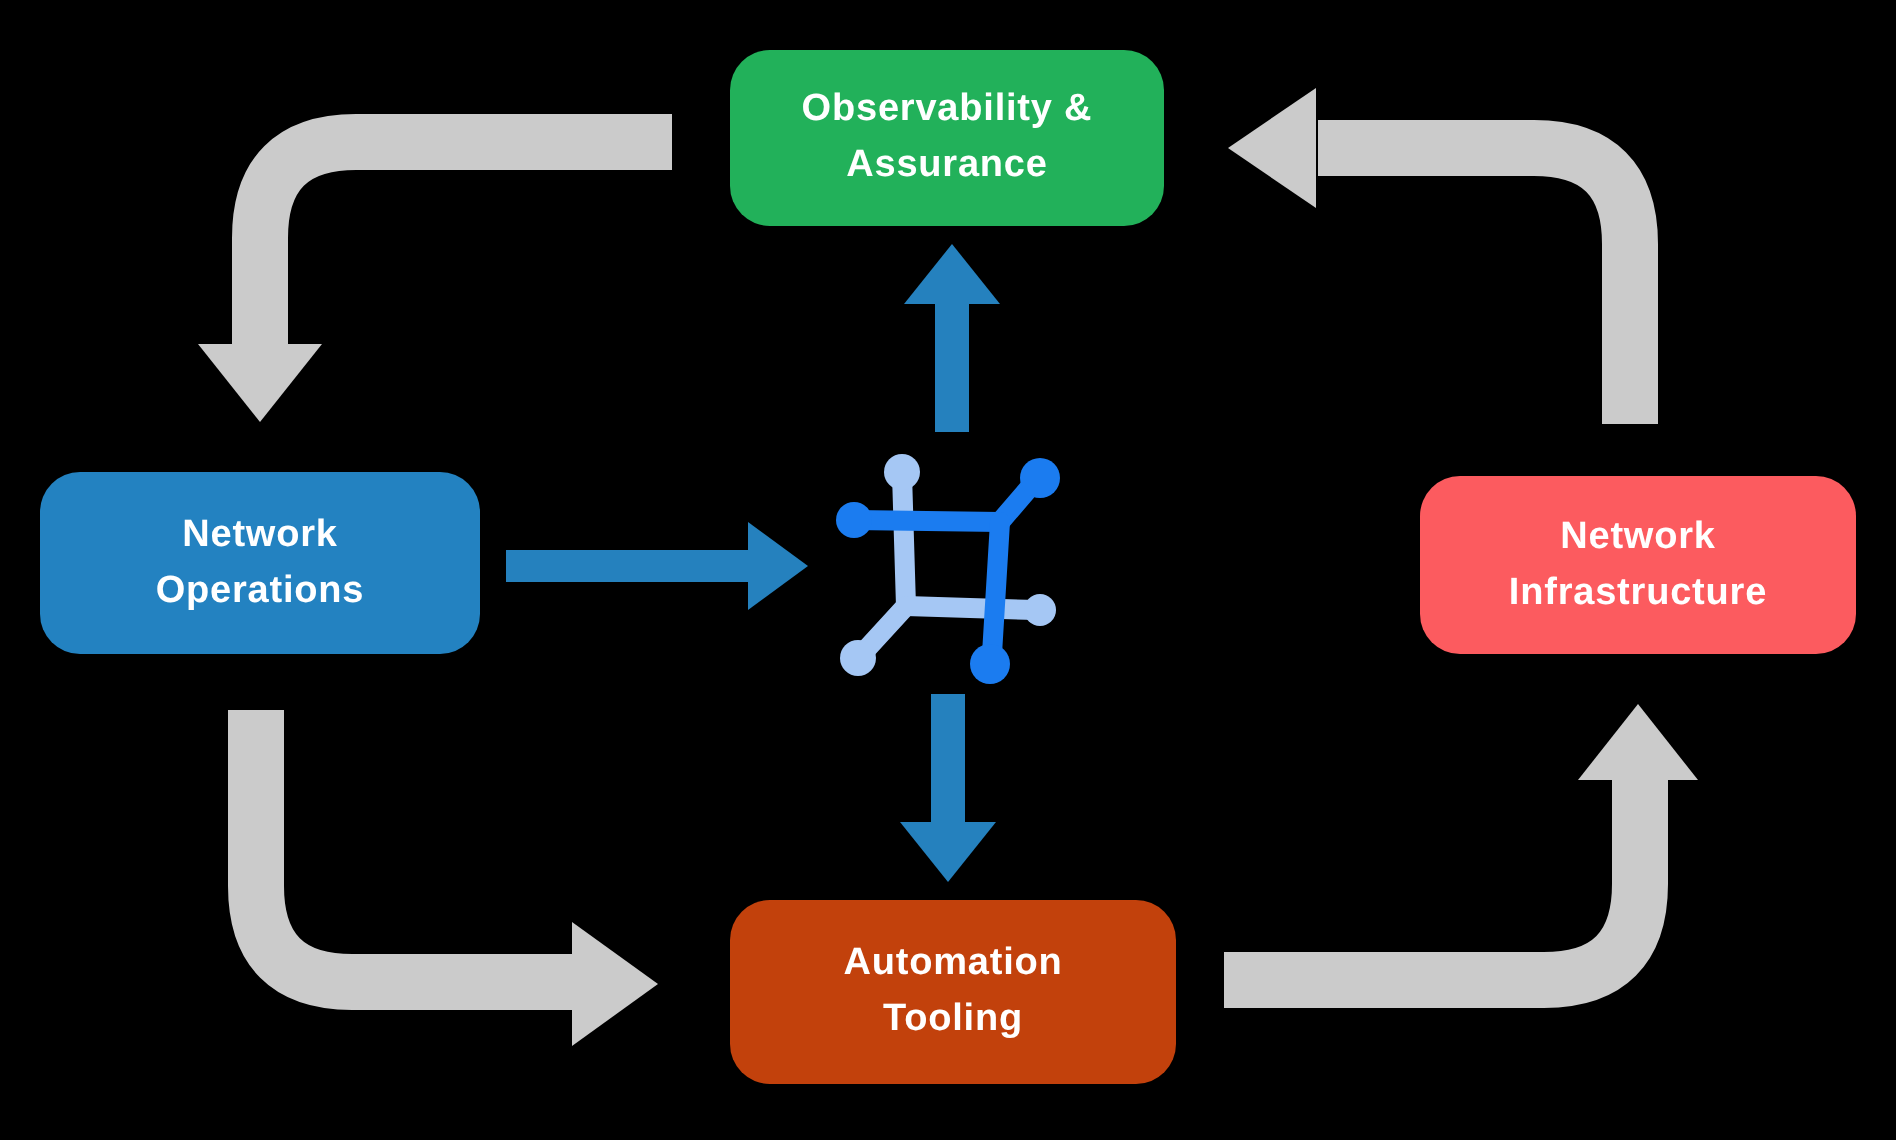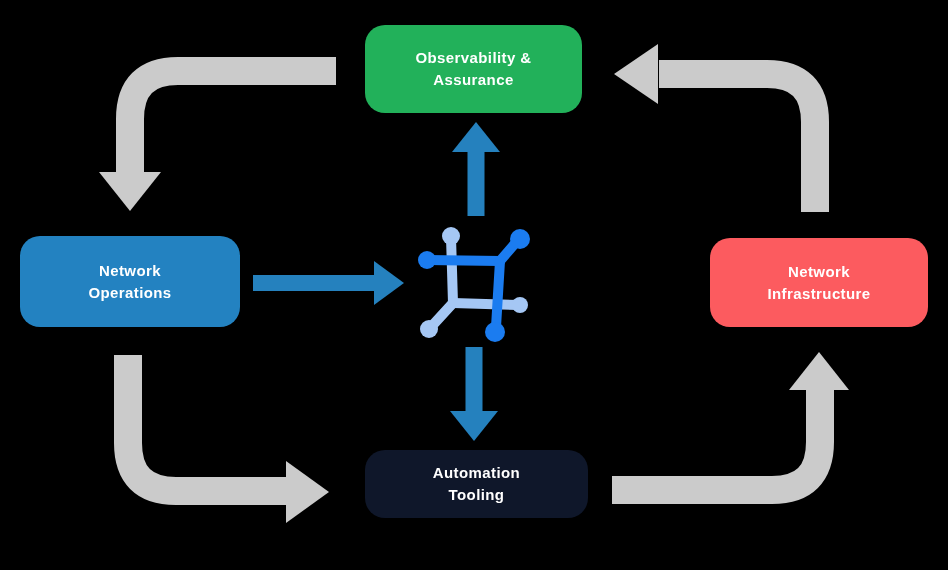--- a/index.html
+++ b/index.html
@@ -22,21 +22,21 @@
   .node {
     position: absolute;
     border-radius: 20px;
     display: flex;
     align-items: center;
     justify-content: center;
     text-align: center;
   }
   .node-label {
     white-space: pre-line;
-    font-size: 15px;
+    font-size: 19px;
     font-weight: 700;
     letter-spacing: 0.4px;
     line-height: 1.45;
   }
   .shaft { fill: none; stroke-width: 28px; }
   .flow-shaft { fill: none; stroke-width: 17px; }
   .icon-line { fill: none; stroke-width: 10px; stroke-linecap: round; }
 </style>
 </head>
 <body>
@@ -108,18 +108,18 @@
   <div class="node" style="left: 20px; top: 236px; width: 220px; height: 91px; background: rgb(35, 130, 193); color: rgb(255, 255, 255);">
     <span class="node-label">Network
 Operations</span>
   </div>
 
   <div class="node" style="left: 710px; top: 238px; width: 218px; height: 89px; background: rgb(252, 91, 95); color: rgb(255, 255, 255);">
     <span class="node-label">Network
 Infrastructure</span>
   </div>
 
-  <div class="node" style="left: 365px; top: 450px; width: 223px; height: 68px; background: #0f172a; color: rgb(255, 255, 255);">
+  <div class="node" style="left: 365px; top: 450px; width: 223px; height: 92px; background: #c2410c; color: rgb(255, 255, 255);">
     <span class="node-label">Automation
 Tooling</span>
   </div>
 
 </div>
 
 </body></html>

